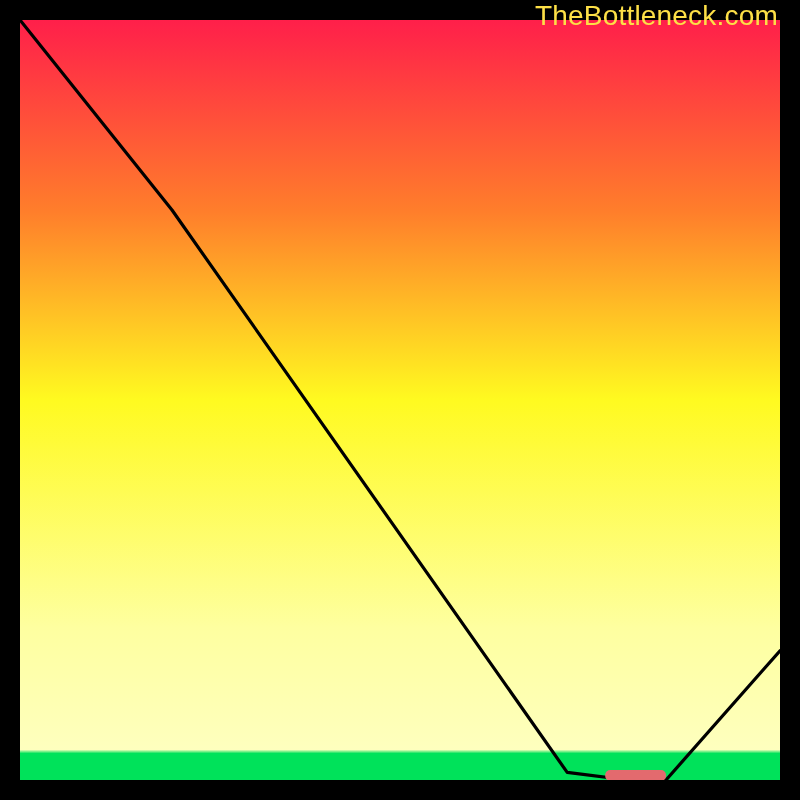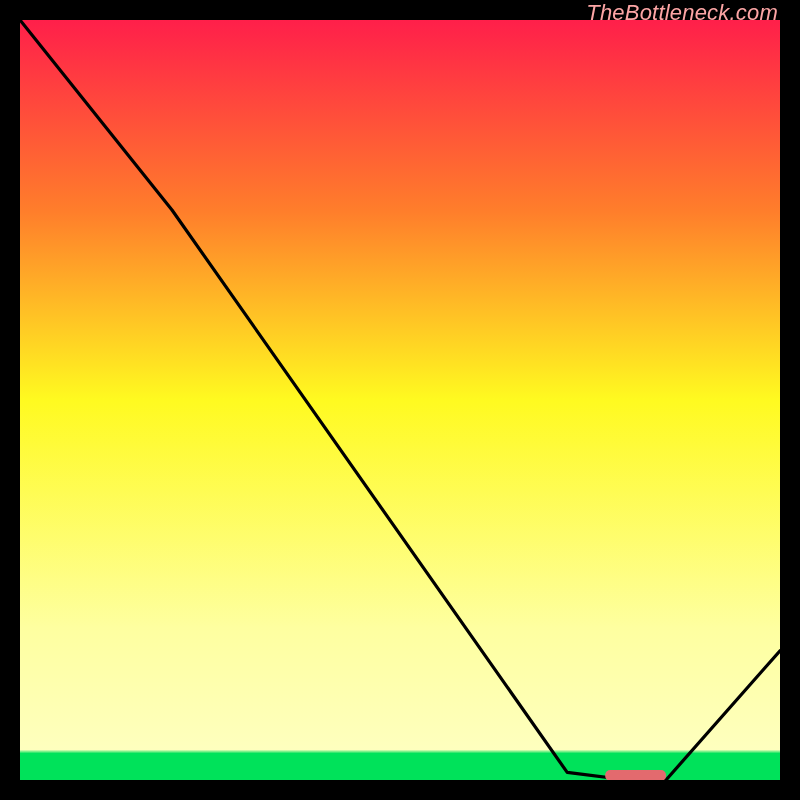--- a/index.html
+++ b/index.html
@@ -27,26 +27,25 @@
   }
   .plot-area svg {
     display: block;
     width: 100%;
     height: 100%;
   }
   .watermark {
     position: absolute;
     top: 0px;
     right: 22px;
-    font-size: 22px;
+    font-size: 28px;
     font-weight: 500;
-    color: #fca5a5;
+    color: #fde047;
     letter-spacing: 0.2px;
     user-select: none;
-    font-style: italic;
   }
 </style>
 </head>
 <body>
 
 <div class="frame">
 
   <div class="plot-area">
     <svg viewBox="0 0 760 760" preserveAspectRatio="none">
       <defs>

